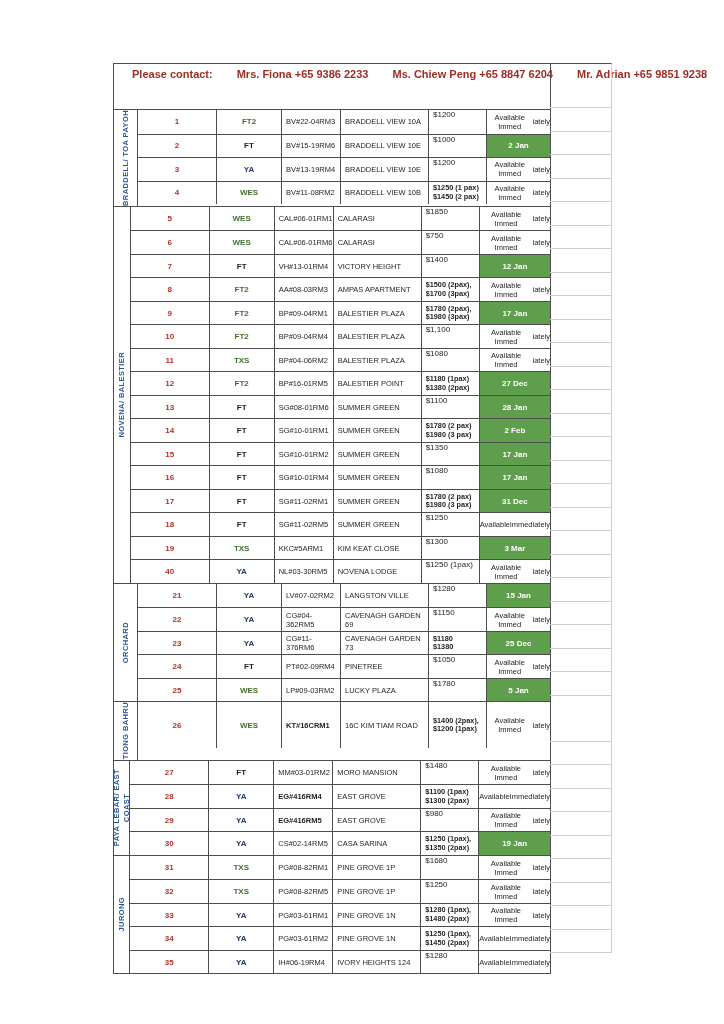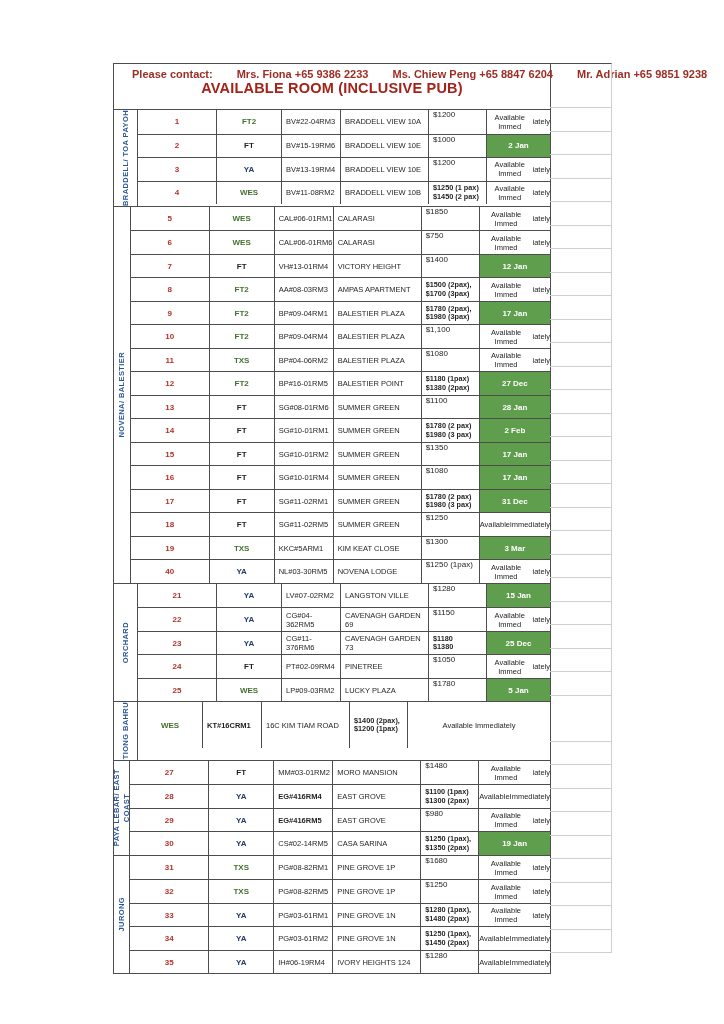--- a/index.html
+++ b/index.html
@@ -54,21 +54,20 @@
 <div class="page">
   <div class="doc">
 
     <div class="headerbox">
       <div class="contactline">
         <span>Please contact:</span>
         <span>Mrs. Fiona +65 9386 2233</span>
         <span>Ms. Chiew Peng +65 8847 6204</span>
         <span>Mr. Adrian +65 9851 9238</span>
       </div>
-      <div class="bigtitle">AVAILABLE ROOM (INCLUSIVE PUB)</div>
     </div>
 
     <div class="tbl">
         <div class="group">
           <div class="regioncell">
             <div class="regionlabel">BRADDELL/ TOA PAYOH</div>
           </div>
           <div class="rows">
             <div class="row">
               <div class="cell c-no">1</div>
@@ -378,20 +377,21 @@
               <div class="cell c-avail date">5 Jan</div>
             </div>
           </div>
         </div>
         <div class="group">
           <div class="regioncell">
             <div class="regionlabel">TIONG BAHRU</div>
           </div>
           <div class="rows">
             <div class="row tall">
+              <div class="cell c-no">26</div>
               <div class="cell c-type" style="color: rgb(68, 112, 46);">WES</div>
               <div class="cell c-code bold">KT#16CRM1</div>
               <div class="cell c-name">16C KIM TIAM ROAD</div>
               <div class="cell c-price multi">
                 <div class="">$1400 (2pax),</div>
                 <div class="">$1200 (1pax)</div>
               </div>
               <div class="cell c-avail">
                 <div class="">Available Immed</div>
                 <div class="">iately</div>

